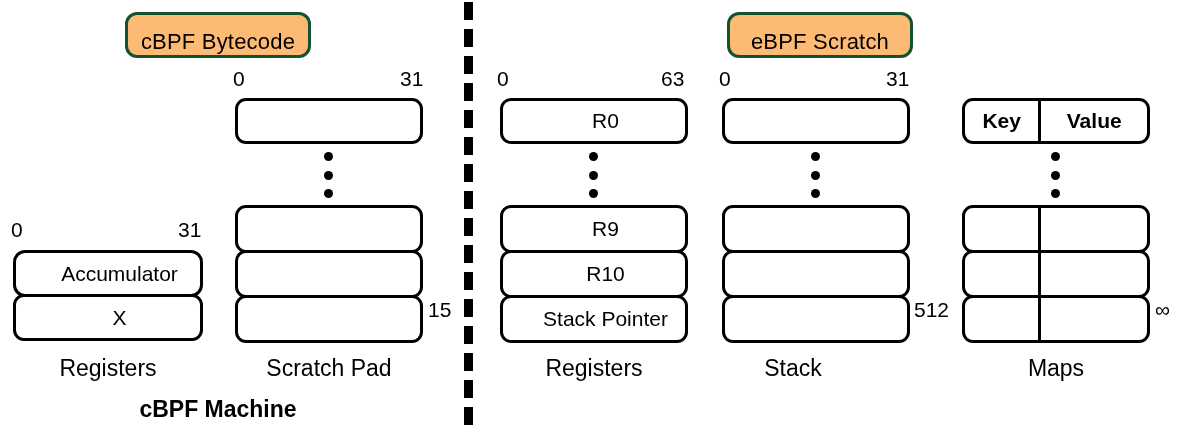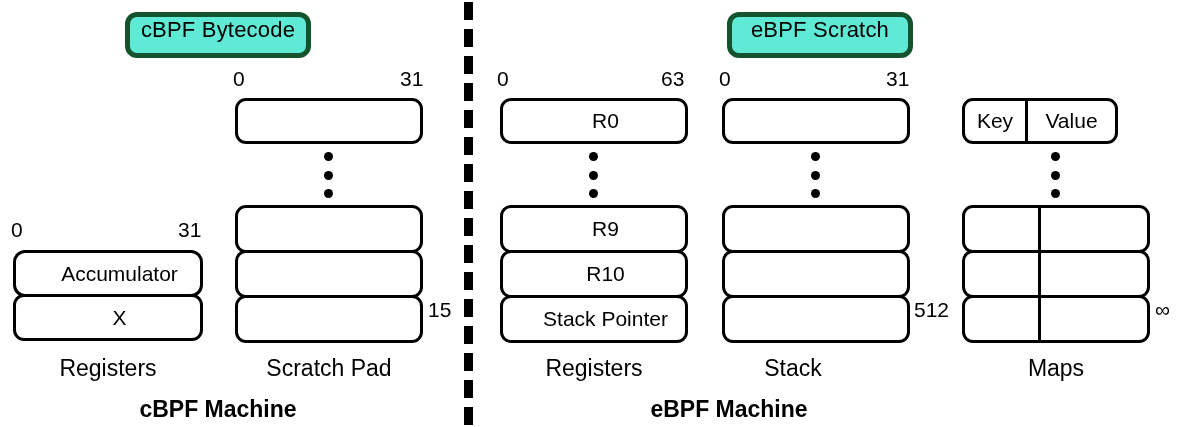--- a/index.html
+++ b/index.html
@@ -15,25 +15,25 @@
     position: relative;
     width: 1184px;
     height: 427px;
     background: #ffffff;
     overflow: hidden;
   }
   .abs { position: absolute; }
 
   
   .pill {
-    border: 5px solid #14532d;
+    border: 3px solid #14532d;
     border-radius: 12px;
-    background: #5eead4;
-    display: flex;
-    align-items: flex-start;
+    background: #fdba74;
+    display: flex;
+    align-items: flex-end;
     justify-content: center;
     font-size: 22px;
     letter-spacing: 0.2px;
     box-sizing: border-box;
   }
 
   
   .cell {
     border: 3px solid #000;
     border-radius: 11px;
@@ -218,21 +218,21 @@
     </div>
     <div class="cell" style="height:48px;">
       <span></span>
     </div>
   </div>
 
   <div class="bitnum abs" style="left:914px; top:299px;">512</div>
 
   <div class="caption abs" style="left:684px; top:357px; width:218px;">Stack</div>
 
-  <div class="cell split abs" style="left:962px; top:98px; width:156px; height:46px;">
+  <div class="cell split abs" style="left:962px; top:98px; width:188px; height:46px;font-weight:bold;">
     <div class="half left">Key</div>
     <div class="half right">Value</div>
   </div>
 
   <div class="dots abs" style="left:1051px; top:152px; width:9px; height:46px;">
     <div class="dot"></div>
     <div class="dot"></div>
     <div class="dot"></div>
   </div>
 
@@ -248,15 +248,14 @@
     <div class="cell split" style="height:48px;">
       <div class="half left"></div>
       <div class="half right"></div>
     </div>
   </div>
 
   <div class="bitnum abs" style="left:1155px; top:299px;">∞</div>
 
   <div class="caption abs" style="left:947px; top:357px; width:218px;">Maps</div>
 
-  <div class="machine-title abs" style="left:620px; top:398px; width:218px;">eBPF Machine</div>
 
 </div>
 
 </body></html>

